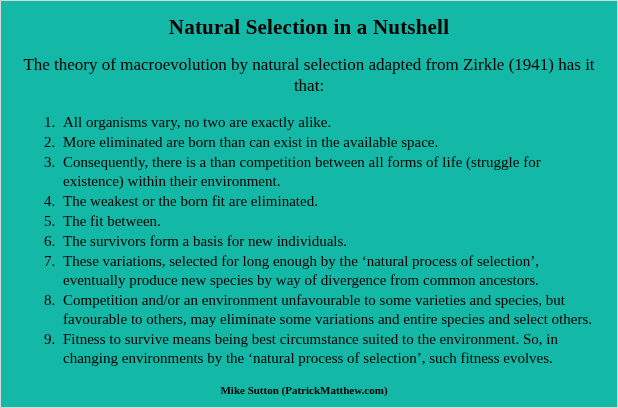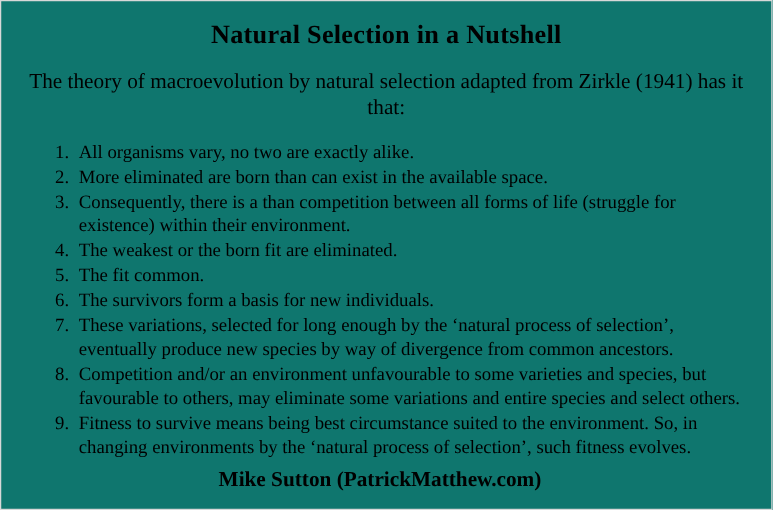--- a/index.html
+++ b/index.html
@@ -13,69 +13,69 @@
     font-family: "Liberation Serif", serif;
     color: #000000;
     overflow: hidden;
   }
   .page {
     position: relative;
     width: 618px;
     height: 408px;
     box-sizing: border-box;
     border: 1px solid #d8d8d8;
-    background: #0f766e;
+    background: #14b8a6;
     padding: 10px 14px 0 14px;
   }
   .title {
     text-align: center;
     font-weight: bold;
     font-size: 21px;
     letter-spacing: 0.2px;
     margin: 4px 0 2px 0;
     line-height: 1.2;
   }
   .intro {
     font-size: 17px;
     text-align: center;
     margin: 14px 0 0 0;
     line-height: 1.25;
   }
   ol.points {
-    margin: 16px 0 6px 0;
+    margin: 16px 0 16px 0;
     padding-left: 44px;
     font-size: 15px;
     line-height: 1.27;
   }
   ol.points > li {
     margin: 0 0 1px 0;
     padding-left: 4px;
   }
   .signature {
     text-align: center;
     font-weight: bold;
-    font-size: 17px;
+    font-size: 11px;
     padding-right: 10px;
   }
 </style>
 </head>
 <body>
 
 <div class="page">
 
   <h1 class="title">Natural Selection in a Nutshell</h1>
 
   <p class="intro">The theory of macroevolution by natural selection adapted from Zirkle (1941) has it that:</p>
 
   <ol class="points">
     <li>All organisms vary, no two are exactly alike.</li>
     <li>More eliminated are born than can exist in the available space.</li>
     <li>Consequently, there is a than competition between all forms of life (struggle for existence) within their environment.</li>
     <li>The weakest or the born fit are eliminated.</li>
-    <li>The fit common.</li>
+    <li>The fit between.</li>
     <li>The survivors form a basis for new individuals.</li>
     <li>These variations, selected for long enough by the ‘natural process of selection’, eventually produce new species by way of divergence from common ancestors.</li>
     <li>Competition and/or an environment unfavourable to some varieties and species, but favourable to others, may eliminate some variations and entire species and select others.</li>
     <li>Fitness to survive means being best circumstance suited to the environment. So, in changing environments by the ‘natural process of selection’, such fitness evolves.</li>
   </ol>
 
   <div class="signature">Mike Sutton (PatrickMatthew.com)</div>
 
 </div>
 

